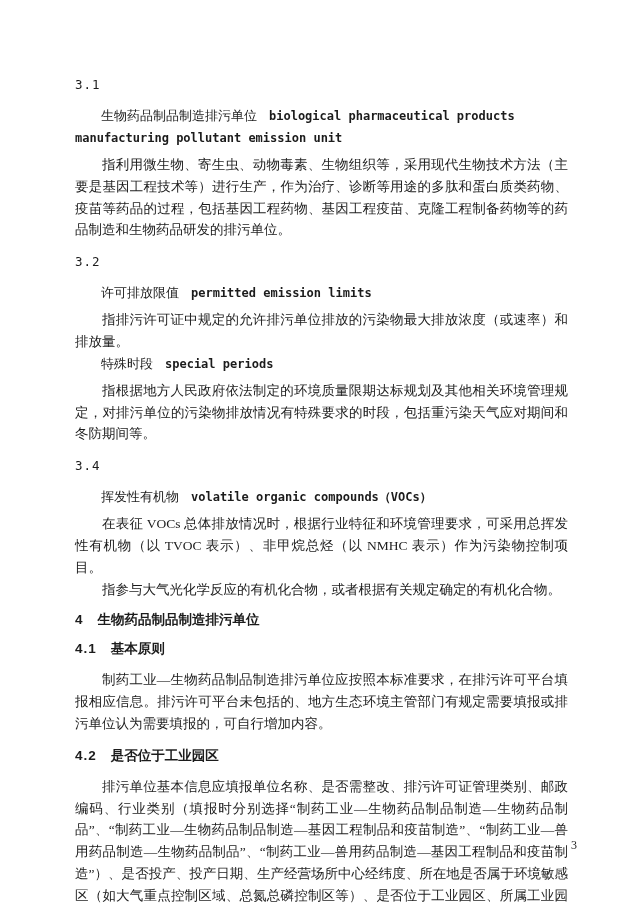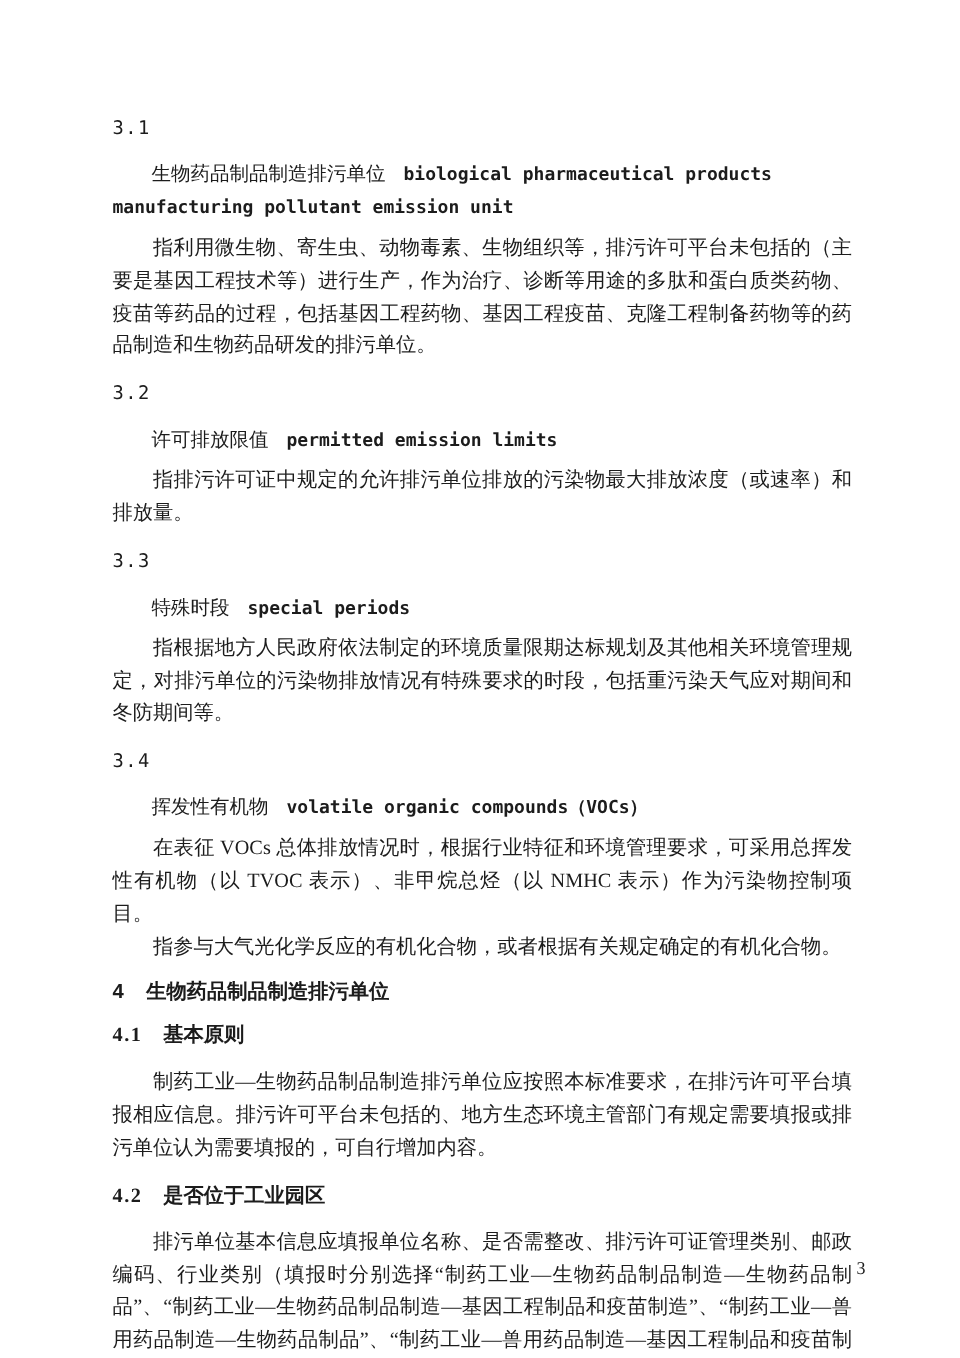--- a/index.html
+++ b/index.html
@@ -54,21 +54,21 @@
   }
   
   .h-chapter {
     font-family: "Liberation Sans", "DejaVu Sans", sans-serif;
     font-size: 13.5px;
     font-weight: bold;
     line-height: 15px;
     margin: 12px 0 14px 0;
   }
   .h-sub {
-    font-family: Liberation Serif, serif;
+    font-family: Liberation Sans, sans-serif;
     font-size: 13.5px;
     font-weight: bold;
     line-height: 15px;
     margin: 13px 0 13px 0;
   }
   .h-num { margin-right: 14px; letter-spacing: 1px; }
   .page-number {
     position: absolute;
     left: 571px;
     top: 838px;
@@ -77,31 +77,30 @@
   }
 </style>
 </head>
 <body>
 
 <main class="content">
 
   <section class="def">
     <div class="clause-num">3.1</div>
     <h3 class="term"><span class="term-zh">生物药品制品制造排污单位</span><span class="term-en">biological pharmaceutical products manufacturing pollutant emission unit</span></h3>
-    <p class="body-para">指利用微生物、寄生虫、动物毒素、生物组织等，排污许可平台未包括的（主要是基因工程技术等）进行生产，作为治疗、诊断等用途的多肽和蛋白质类药物、疫苗等药品的过程，包括基因工程药物、基因工程疫苗、克隆工程制备药物等的药品制造和生物药品研发的排污单位。</p>
+    <p class="body-para">指利用微生物、寄生虫、动物毒素、生物组织等，采用现代生物技术方法（主要是基因工程技术等）进行生产，作为治疗、诊断等用途的多肽和蛋白质类药物、疫苗等药品的过程，包括基因工程药物、基因工程疫苗、克隆工程制备药物等的药品制造和生物药品研发的排污单位。</p>
   </section>
 
   <section class="def">
     <div class="clause-num">3.2</div>
     <h3 class="term"><span class="term-zh">许可排放限值</span><span class="term-en">permitted emission limits</span></h3>
     <p class="body-para">指排污许可证中规定的允许排污单位排放的污染物最大排放浓度（或速率）和排放量。</p>
   </section>
 
   <section class="def">
-    <div class="clause-num">3.3</div>
     <h3 class="term"><span class="term-zh">特殊时段</span><span class="term-en">special periods</span></h3>
     <p class="body-para">指根据地方人民政府依法制定的环境质量限期达标规划及其他相关环境管理规定，对排污单位的污染物排放情况有特殊要求的时段，包括重污染天气应对期间和冬防期间等。</p>
   </section>
 
   <section class="def">
     <div class="clause-num">3.4</div>
     <h3 class="term"><span class="term-zh">挥发性有机物</span><span class="term-en">volatile organic compounds（VOCs）</span></h3>
     <p class="body-para">在表征 VOCs 总体排放情况时，根据行业特征和环境管理要求，可采用总挥发性有机物（以 TVOC 表示）、非甲烷总烃（以 NMHC 表示）作为污染物控制项目。</p>
     <p class="body-para">指参与大气光化学反应的有机化合物，或者根据有关规定确定的有机化合物。</p>
   </section>

